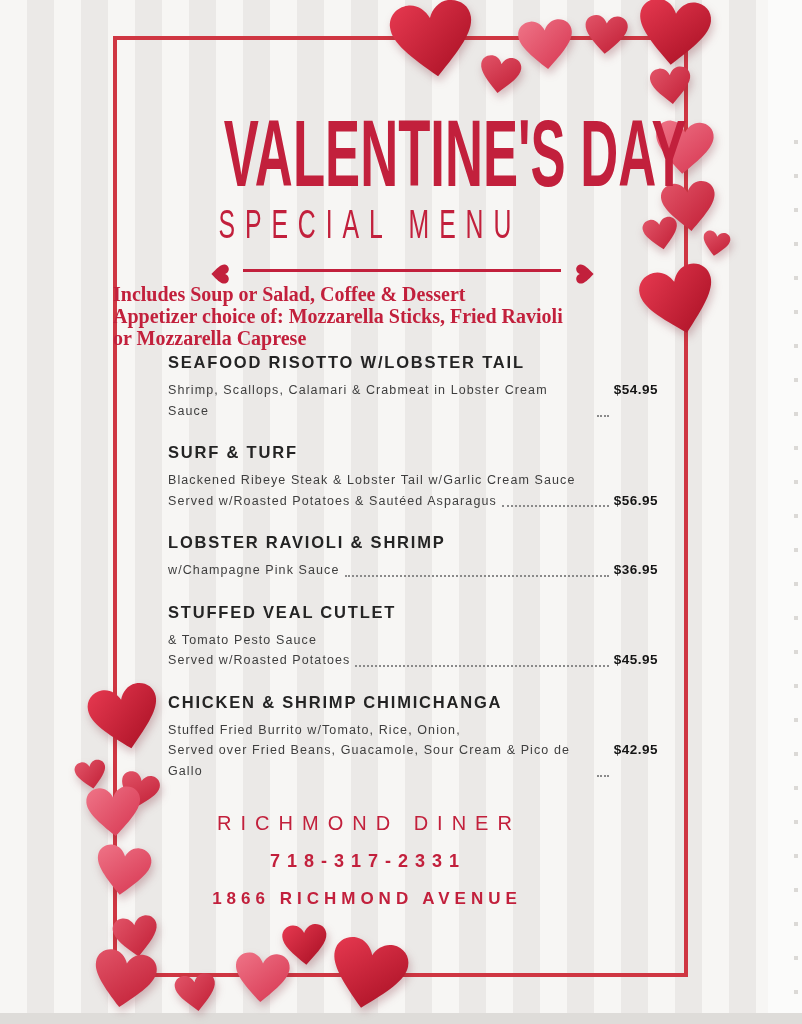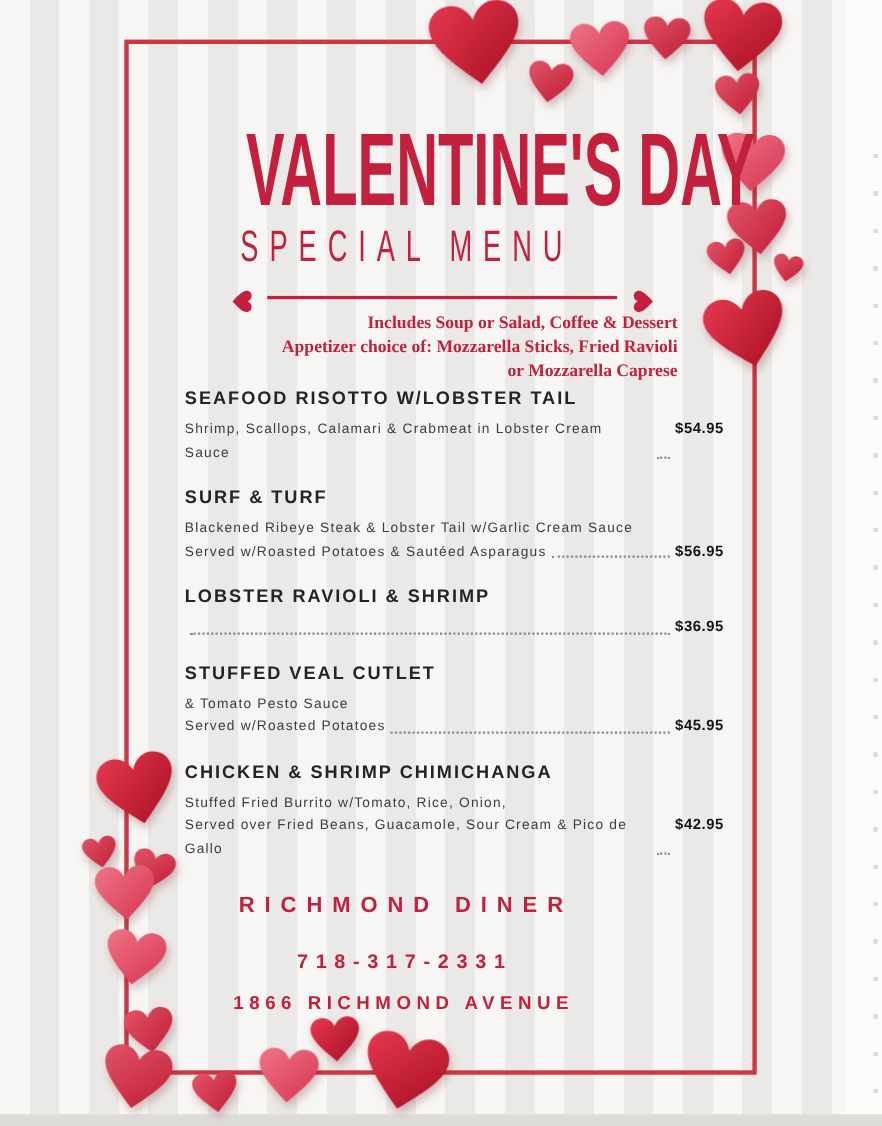--- a/index.html
+++ b/index.html
@@ -27,38 +27,38 @@
     white-space:nowrap; transform:scaleX(.56); transform-origin:50% 50%; letter-spacing:0;
   }
   .subtitle{
     position:absolute; top:202px; left:0; width:100%; margin:0; text-align:center;
     font-size:40px; line-height:44px; font-weight:400; color:#c2203c;
     white-space:nowrap; letter-spacing:16px; text-indent:16px;
     transform:scaleX(.62); transform-origin:50% 50%;
   }
   .divider-line{position:absolute; top:269px; left:130px; width:318px; height:3px; background:#c2203c;}
   .intro{
-    position:absolute; top:283px; left:0; width:100%; text-align:right;
+    position:absolute; top:283px; left:0; width:100%; text-align:left;
     font-family:"Liberation Serif", serif; font-weight:bold;
-    font-size:16px; line-height:22px; color:#c2203c;
+    font-size:20px; line-height:22px; color:#c2203c;
   }
   .menu{position:absolute; top:352px; left:55px; width:490px;}
   .item{margin-bottom:21px;}
   .item-name{
     font-size:16.5px; line-height:21px; letter-spacing:1.8px;
     font-weight:600; color:#242424; margin-bottom:7px;
   }
   .dline{
     display:flex; align-items:baseline;
     font-size:12.5px; line-height:20.5px; letter-spacing:1.1px; color:#3e3e3e;
   }
   .leader{flex:1; border-bottom:2px dotted #8a8a8a; margin:0 5px; align-self:flex-end; margin-bottom:4px; min-width:12px;}
   .price{font-weight:bold; font-size:13.5px; color:#141414; letter-spacing:.5px; white-space:nowrap;}
   .footer{position:absolute; top:812px; left:0; width:100%; text-align:center; color:#c2203c;}
-  .f1{font-size:20px; font-weight:bold; letter-spacing:9px; text-indent:9px; line-height:22px; margin-bottom:29px;}
+  .f1{font-size:20px; font-weight:normal; letter-spacing:9px; text-indent:9px; line-height:22px; margin-bottom:16px;}
   .f2{font-size:18px; font-weight:bold; letter-spacing:7px; text-indent:7px; line-height:22px; margin-bottom:16px;}
   .f3{font-size:17px; font-weight:bold; letter-spacing:5px; text-indent:5px; line-height:22px;}
 </style>
 </head>
 <body>
 
 <div class="page">
 
   <div class="right-strip"></div>
   <div class="bottom-strip"></div>
@@ -146,20 +146,21 @@
         <div class="dline">
           <span>Served w/Roasted Potatoes &amp; Sautéed Asparagus</span>
           <span class="leader"></span>
           <span class="price">$56.95</span>
         </div>
       </div>
 
       <div class="item">
         <div class="item-name">LOBSTER RAVIOLI &amp; SHRIMP</div>
         <div class="dline">
+          <span>w/Champagne Pink Sauce</span>
           <span class="leader"></span>
           <span class="price">$36.95</span>
         </div>
       </div>
 
       <div class="item">
         <div class="item-name">STUFFED VEAL CUTLET</div>
         <div class="dline">
           <span>&amp; Tomato Pesto Sauce</span>
         </div>

